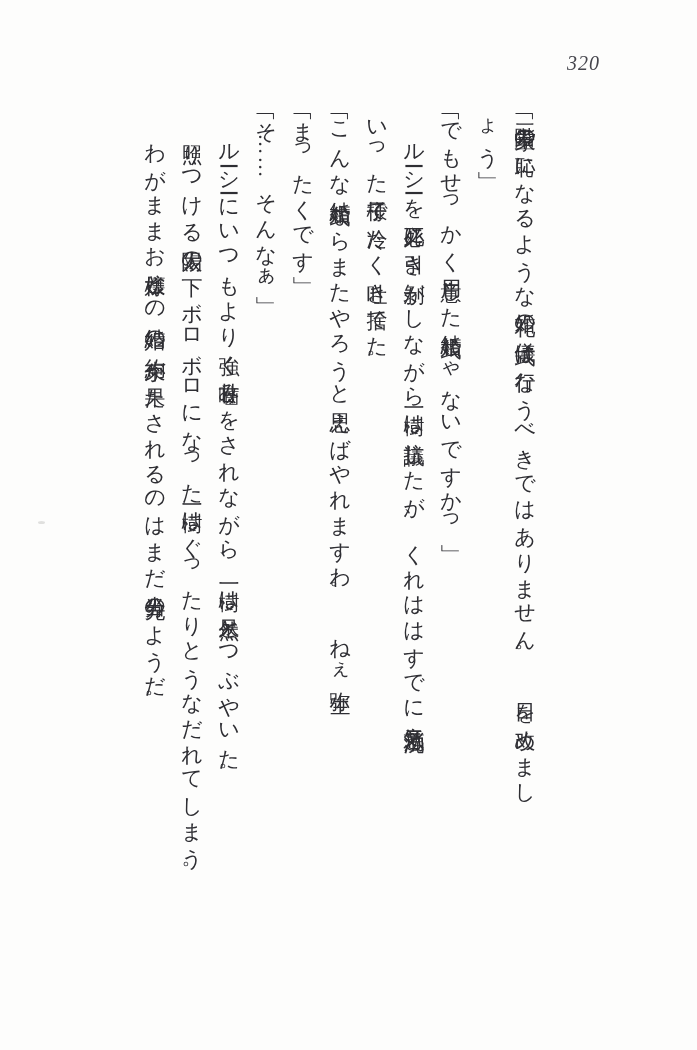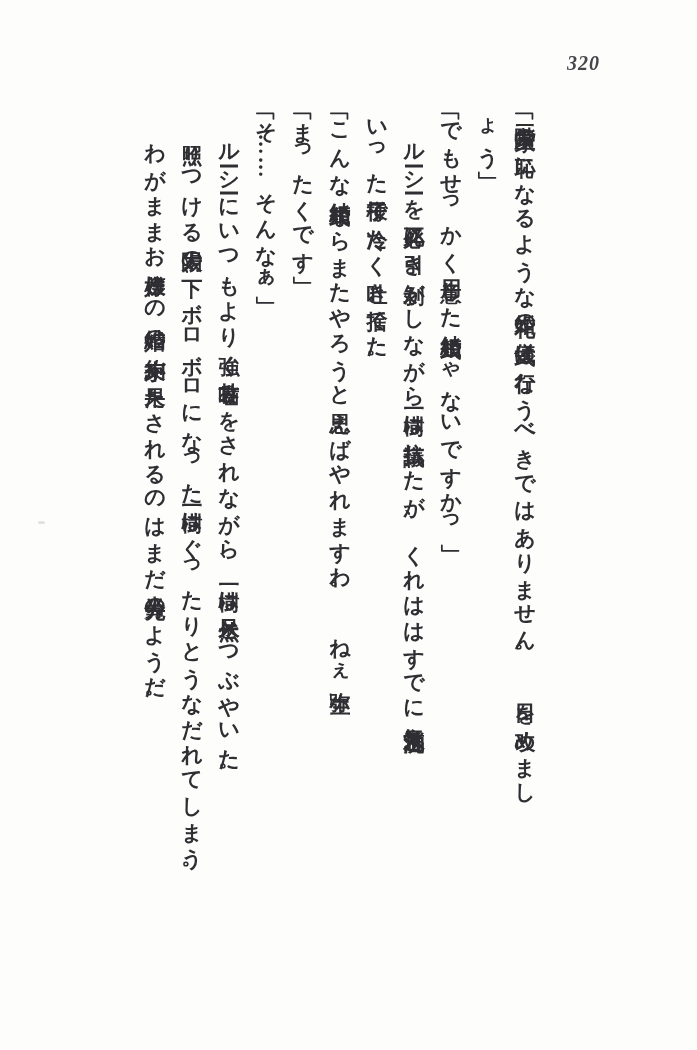--- a/index.html
+++ b/index.html
@@ -15,21 +15,20 @@
     background: var(--bg);
     font-family: "Liberation Serif", "DejaVu Serif", serif;
     overflow: hidden;
   }
   .page {
     position: relative;
     width: 610px;
     height: 1050px;
     background: var(--bg);
     overflow: hidden;
-    font-weight: bold;
   }
   .page-number {
     position: absolute;
     top: 52px;
     left: 567px;
     font-size: 20px;
     font-style: italic;
     letter-spacing: 1px;
     color: var(--folio);
   }

